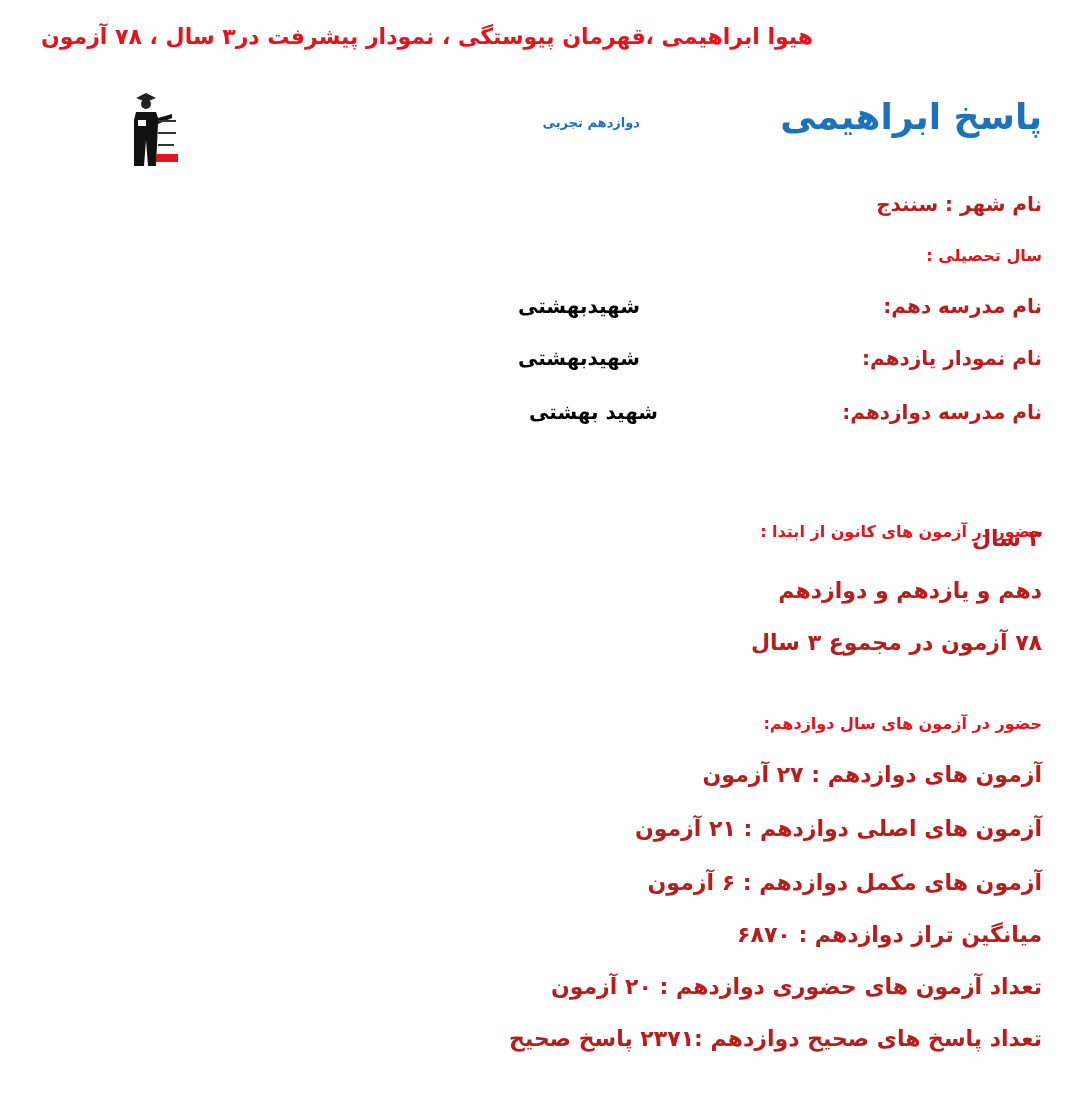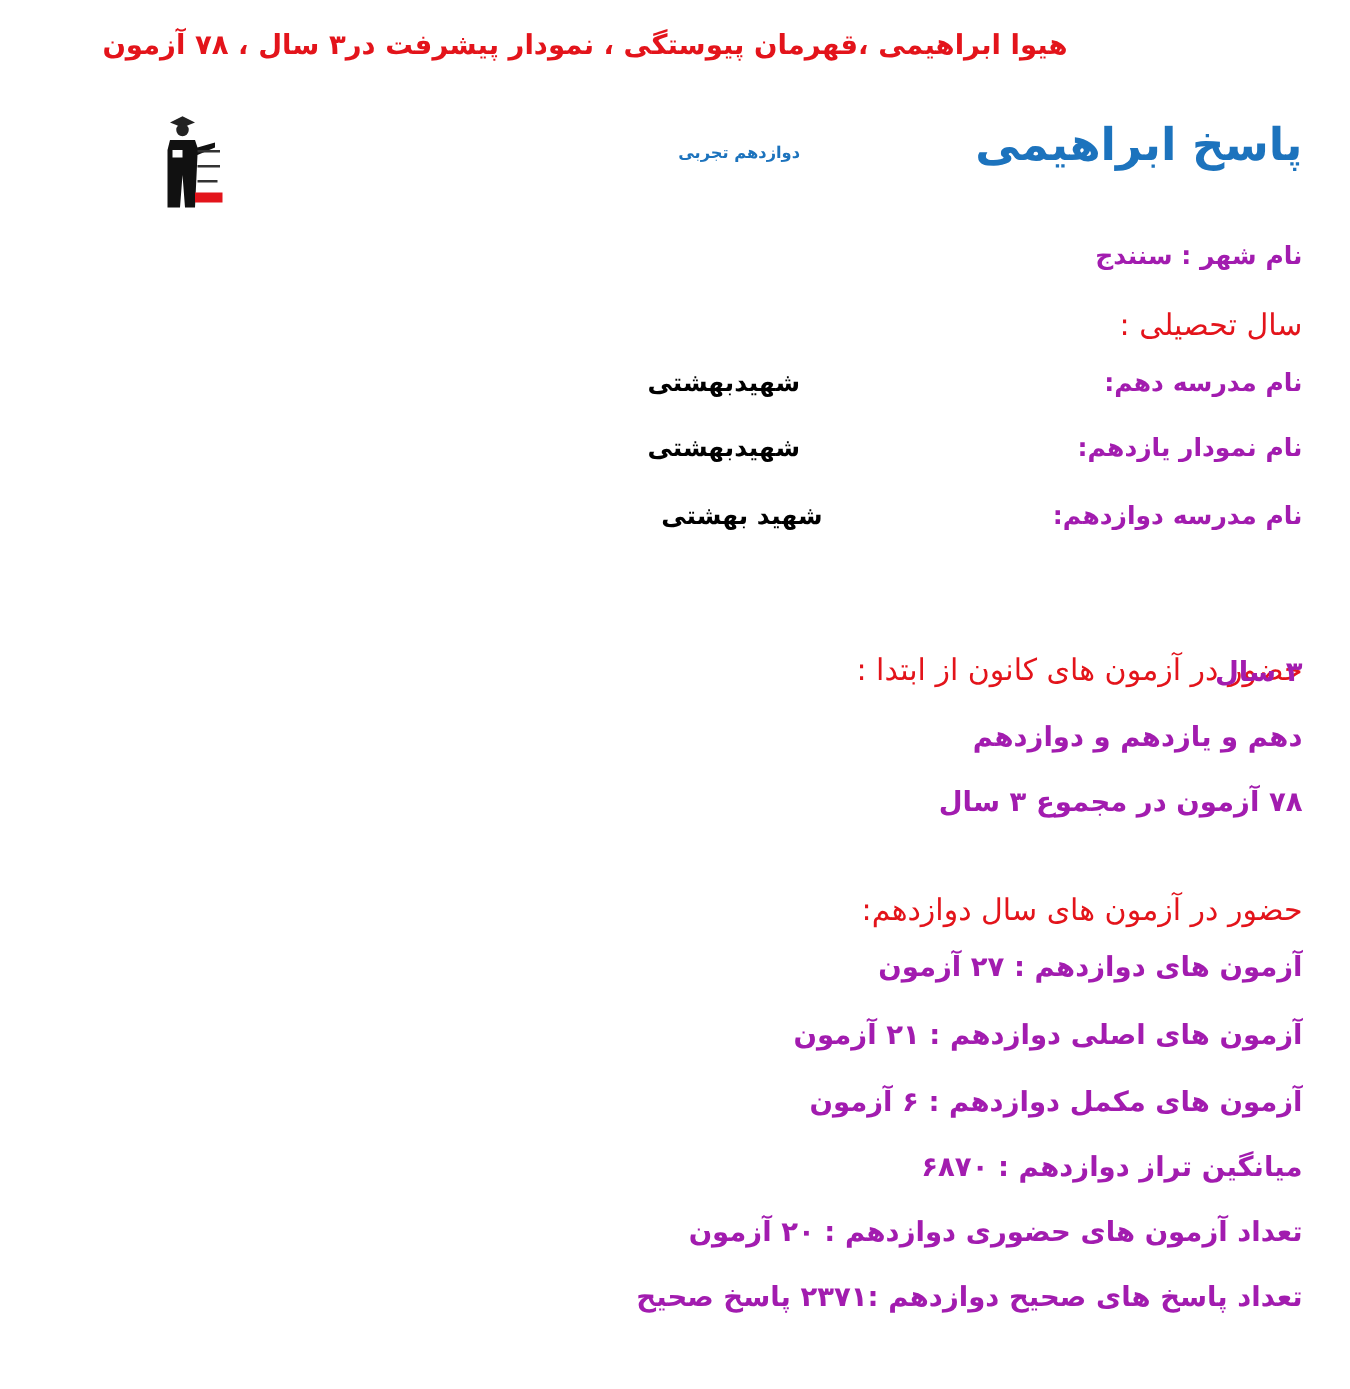--- a/index.html
+++ b/index.html
@@ -1,26 +1,26 @@
 <!DOCTYPE html>
 <html><head>
   <meta charset="utf-8">
   <style>
     html, body { margin:0; padding:0; background:#ffffff; }
     body { width:1080px; height:1111px; position:relative; overflow:hidden;
            font-family:"DejaVu Sans", sans-serif; color:#000; }
     .abs { position:absolute; white-space:nowrap; }
     .rtl { direction:rtl; }
-    .top-title { top:24px; left:0; width:854px; color:#e3141b;
+    .top-title { top:24px; left:0; width:854px; text-align:center; color:#e3141b;
                  font-weight:bold; font-size:22px; letter-spacing:-0.5px; }
     .logo { left:128px; top:90px; width:58px; height:78px; }
     .name { right:38px; top:96px; color:#1c73bd; font-weight:bold; font-size:36px; }
     .grade { right:440px; top:115px; color:#1c73bd; font-weight:bold; font-size:13px; }
-    .line { right:38px; font-weight:bold; font-size:20px; color:#a21caf; text-align:right; }
-    .red { color:#e3141b; font-weight:normal; font-size:24px; }
+    .line { right:38px; font-weight:bold; font-size:20px; color:#b91c1c; text-align:right; }
+    .red { color:#e3141b; font-weight:bold; font-size:16px; }
     .val { font-weight:bold; font-size:20px;margin-left:40px; }
     .big { font-size:22px; }
   </style>
 </head>
 <body>
 
 <div class="abs top-title rtl">هیوا ابراهیمی ،قهرمان پیوستگی ، نمودار پیشرفت در۳ سال ، ۷۸ آزمون</div>
 
 <div class="abs logo">
   <svg width="58" height="78" viewBox="0 0 58 78">

